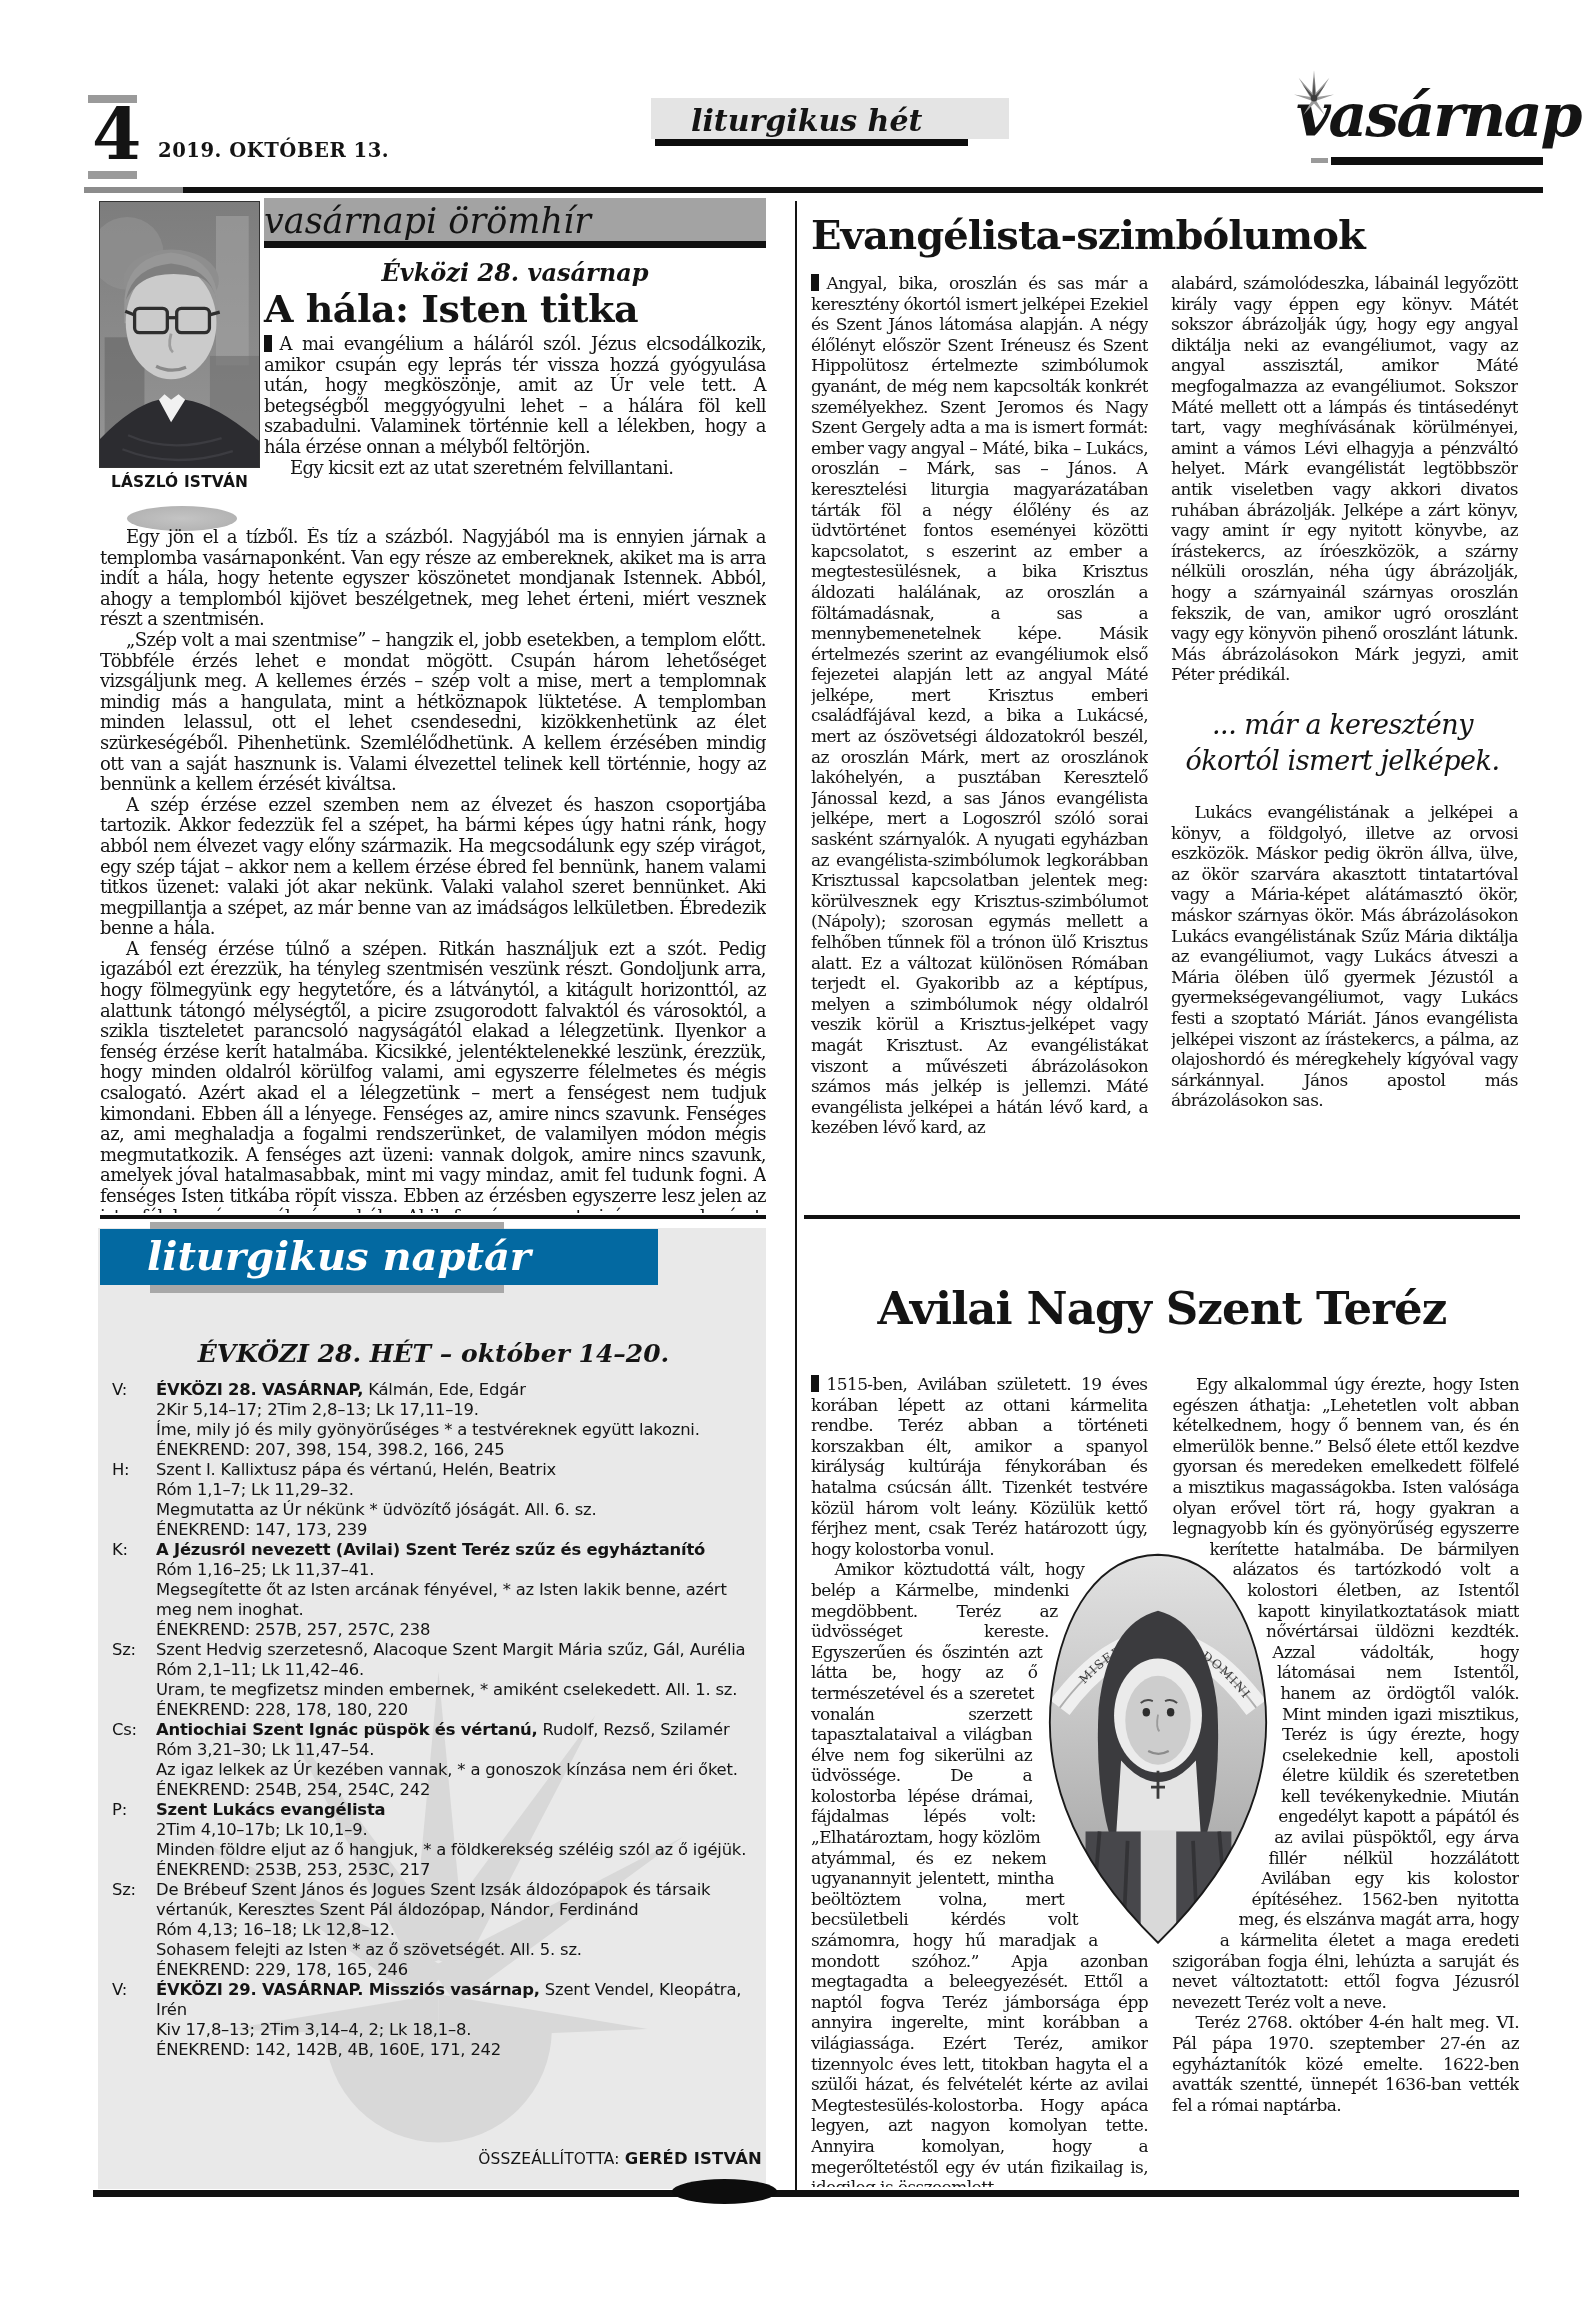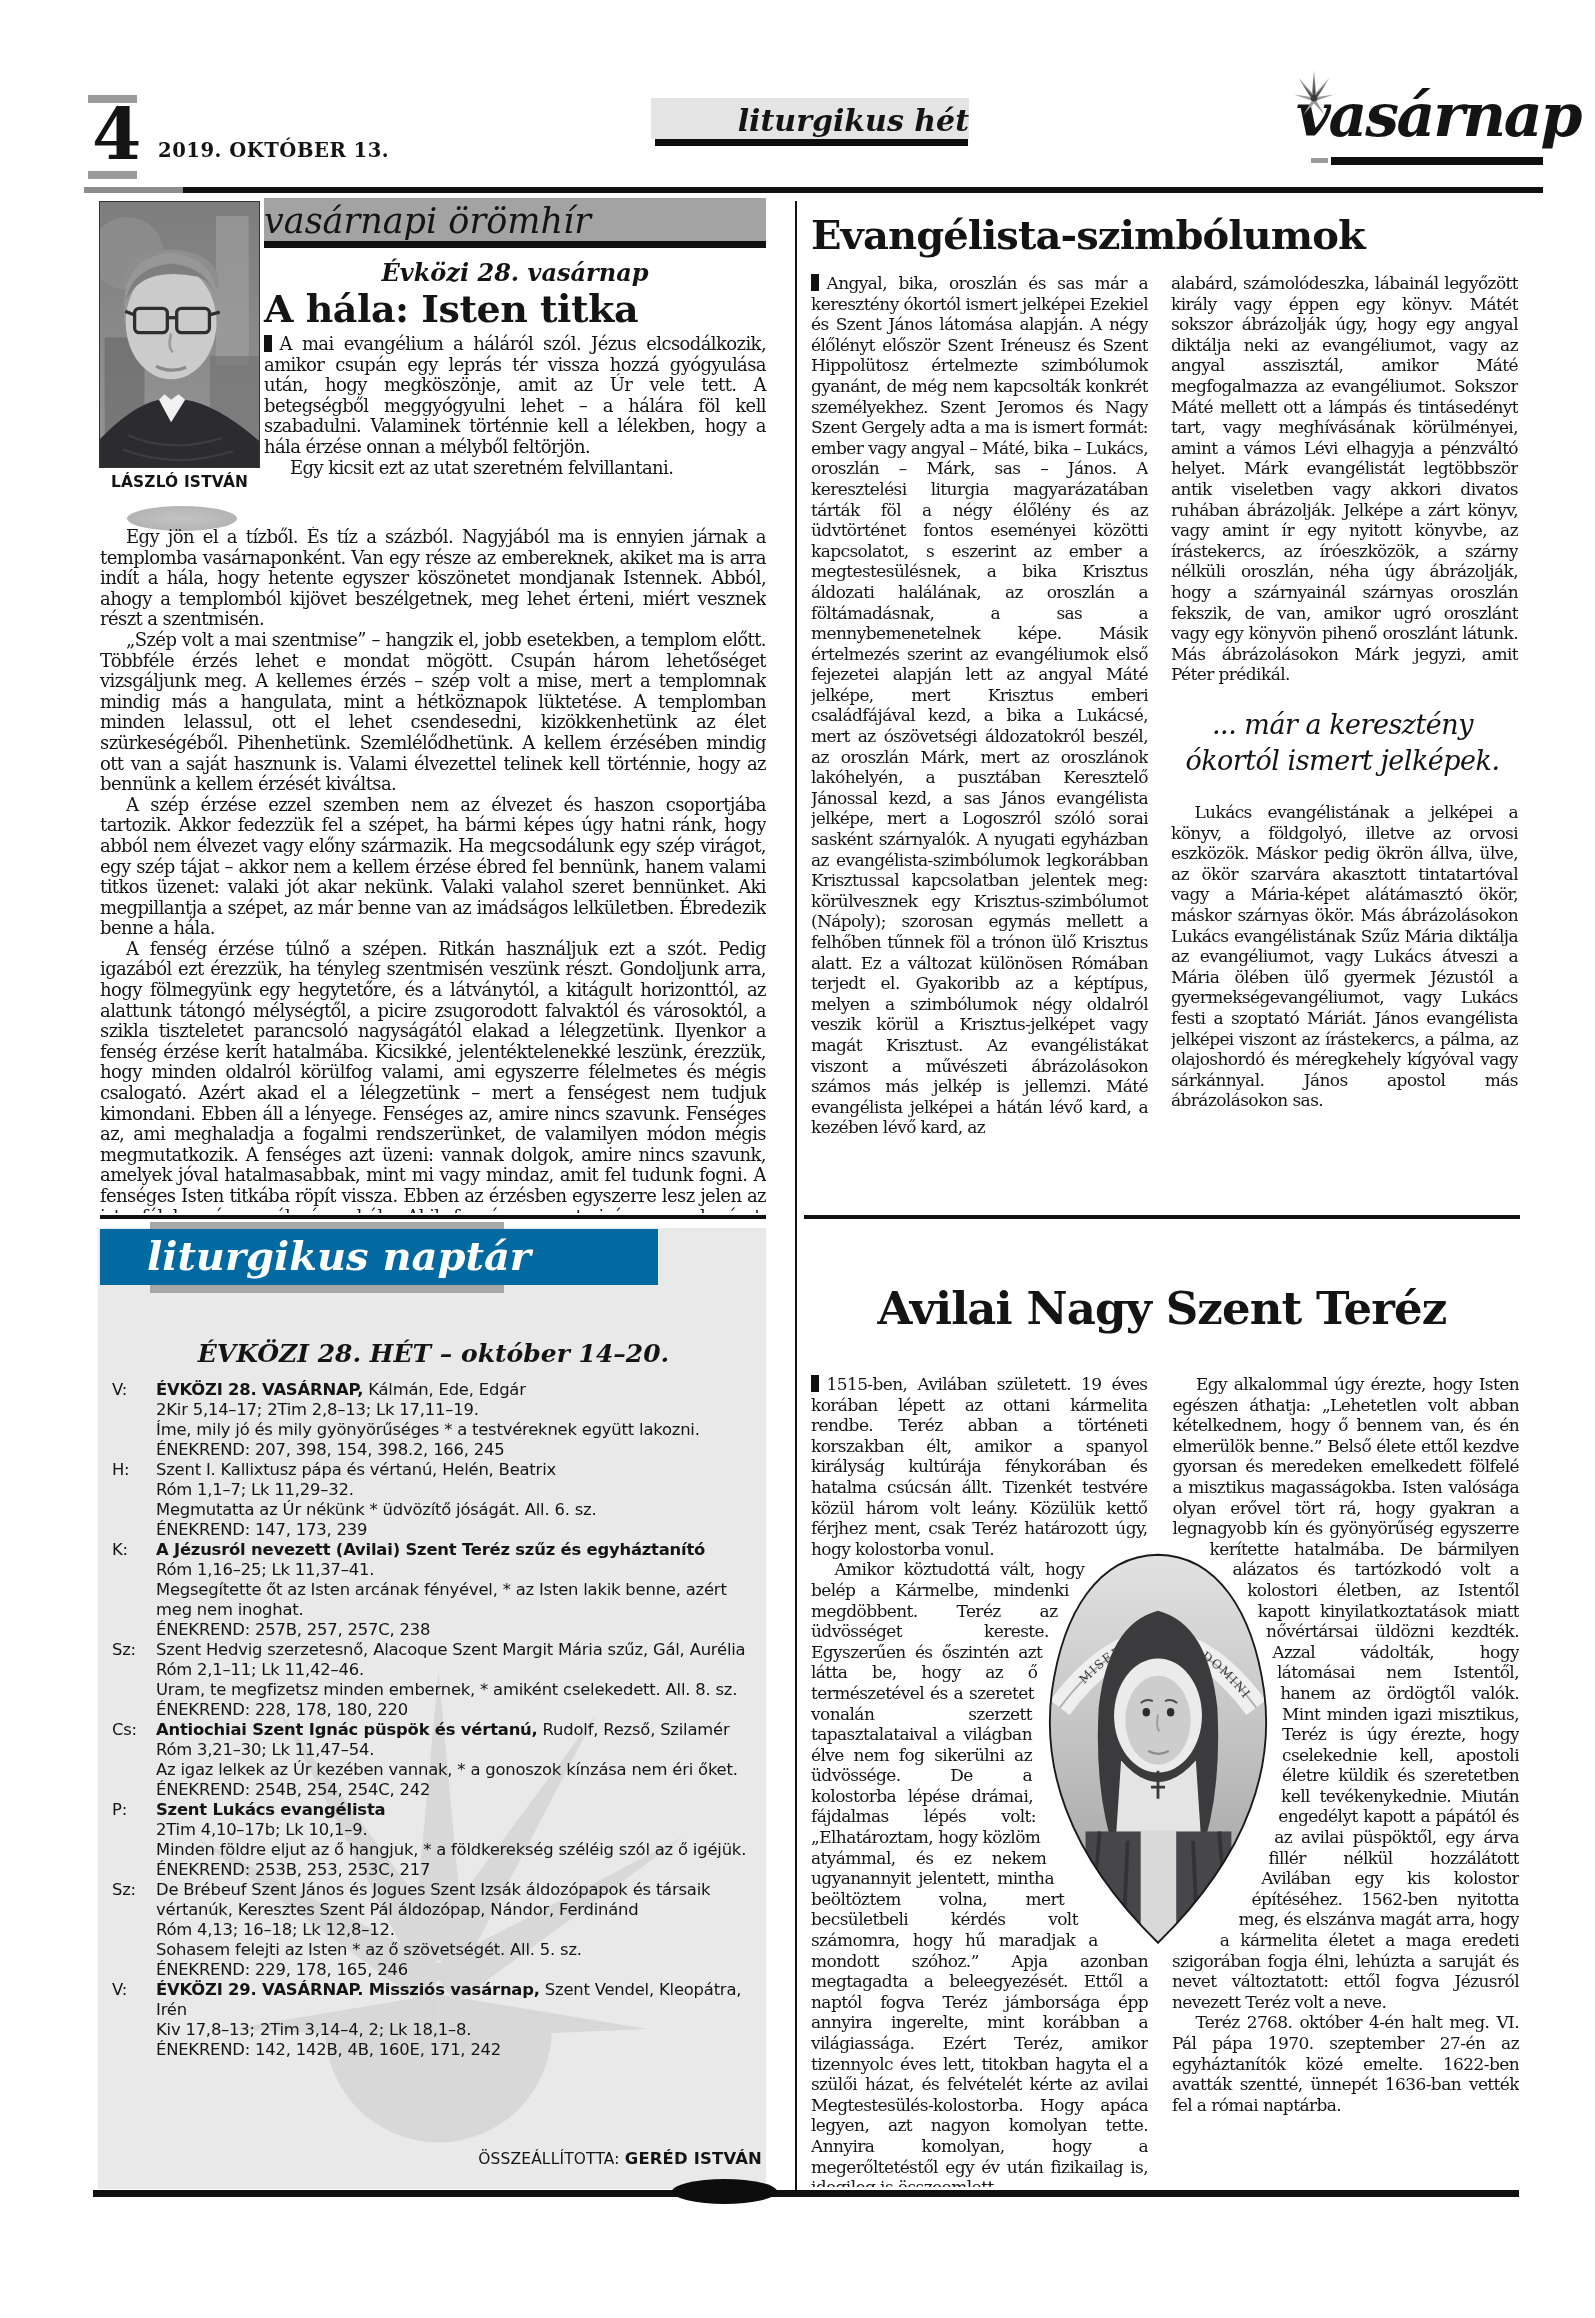--- a/index.html
+++ b/index.html
@@ -3,21 +3,21 @@
 <meta charset="utf-8">
 <style>
   html,body{margin:0;padding:0;background:#ffffff;}
   #page{position:relative;width:1595px;height:2319px;background:#fff;color:#141414;
         font-family:"DejaVu Serif",serif;overflow:hidden;}
   
   .dash{position:absolute;background:#9a9a9a;}
   #pagenum{position:absolute;left:92px;top:99px;font-size:71px;font-weight:bold;line-height:1;letter-spacing:-2.8px;}
   #date{position:absolute;left:158px;top:139px;font-size:19.6px;font-weight:bold;letter-spacing:0.5px;}
   #lithet-box{position:absolute;left:651px;top:98px;width:318px;height:41px;background:#e4e4e4;
-      text-align:right;font-style:italic;font-weight:bold;font-size:30px;line-height:45px;}
+      text-align:left;font-style:italic;font-weight:bold;font-size:30px;line-height:45px;padding-left:40px;}
   #lithet-bar{position:absolute;left:655px;top:139px;width:313px;height:7px;background:#0d0d0d;}
   #logo{position:absolute;left:1296px;top:85px;width:252px;font-size:60px;font-weight:bold;font-style:italic;
       letter-spacing:-2.3px;line-height:1;}
   #logo-bar{position:absolute;left:1331px;top:157px;width:212px;height:7.5px;background:#0f0f0f;}
   #logo-bar-gray{position:absolute;left:1311px;top:158px;width:17px;height:5.1px;background:#9a9a9a;}
   #hrule{position:absolute;left:84px;top:187px;width:1459px;height:5.6px;background:#111;}
   #hrule-gray{position:absolute;left:84px;top:187px;width:99px;height:5.6px;background:#8c8c8c;}
   #vdivider{position:absolute;left:795px;top:201px;width:2.3px;height:1989px;background:#141414;}
   
   #photo{position:absolute;left:100px;top:202px;width:159px;height:265px;outline:0.9px solid #333;}
@@ -228,21 +228,21 @@
       <span class="cal-day">K:</span>
       <div><b>A Jézusról nevezett (Avilai) Szent Teréz szűz és egyháztanító</b><span></span></div>
       <div>Róm 1,16–25; Lk 11,37–41.</div>
       <div>Megsegítette őt az Isten arcának fényével, * az Isten lakik benne, azért meg nem inoghat.</div>
       <div>ÉNEKREND: 257B, 257, 257C, 238</div>
     </div>
     <div class="cal-entry">
       <span class="cal-day">Sz:</span>
       <div><b></b><span>Szent Hedvig szerzetesnő, Alacoque Szent Margit Mária szűz, Gál, Aurélia</span></div>
       <div>Róm 2,1–11; Lk 11,42–46.</div>
-      <div>Uram, te megfizetsz minden embernek, * amiként cselekedett. All. 8. sz.</div>
+      <div>Uram, te megfizetsz minden embernek, * amiként cselekedett. All. 1. sz.</div>
       <div>ÉNEKREND: 228, 178, 180, 220</div>
     </div>
     <div class="cal-entry">
       <span class="cal-day">Cs:</span>
       <div><b>Antiochiai Szent Ignác püspök és vértanú,</b><span> Rudolf, Rezső, Szilamér</span></div>
       <div>Róm 3,21–30; Lk 11,47–54.</div>
       <div>Az igaz lelkek az Úr kezében vannak, * a gonoszok kínzása nem éri őket.</div>
       <div>ÉNEKREND: 254B, 254, 254C, 242</div>
     </div>
     <div class="cal-entry">

